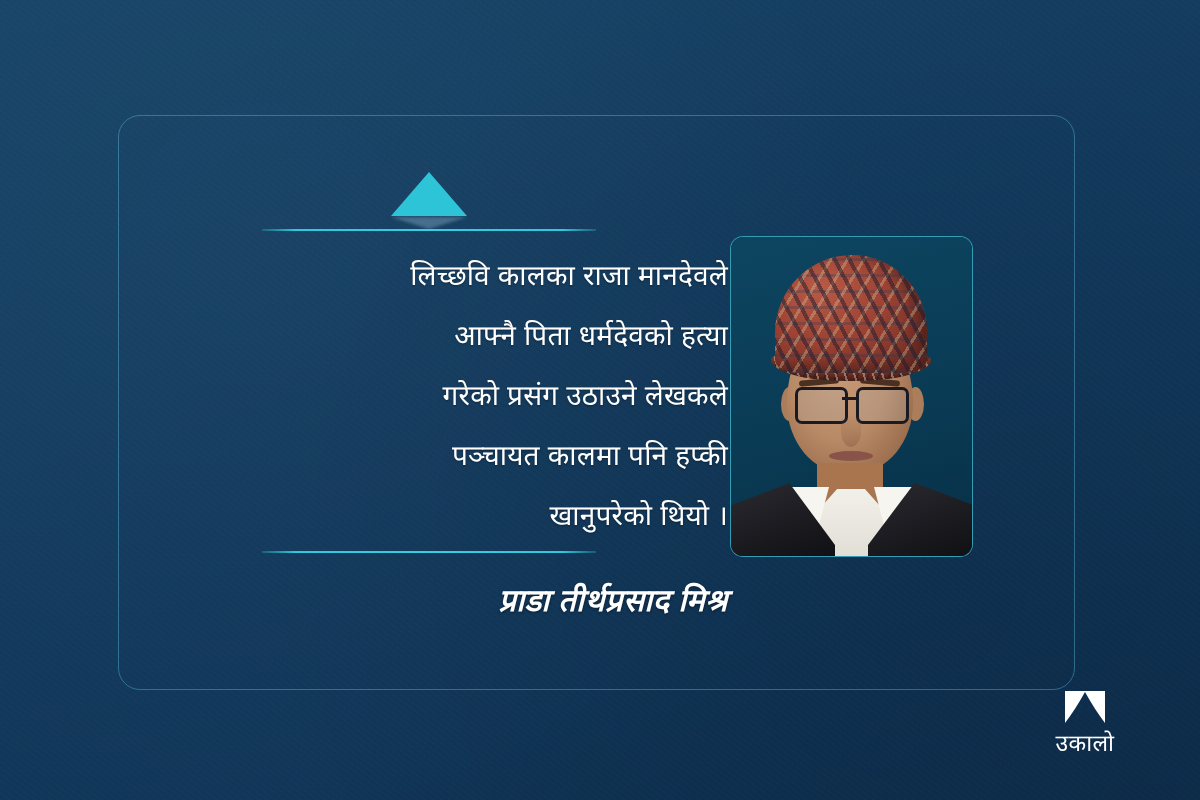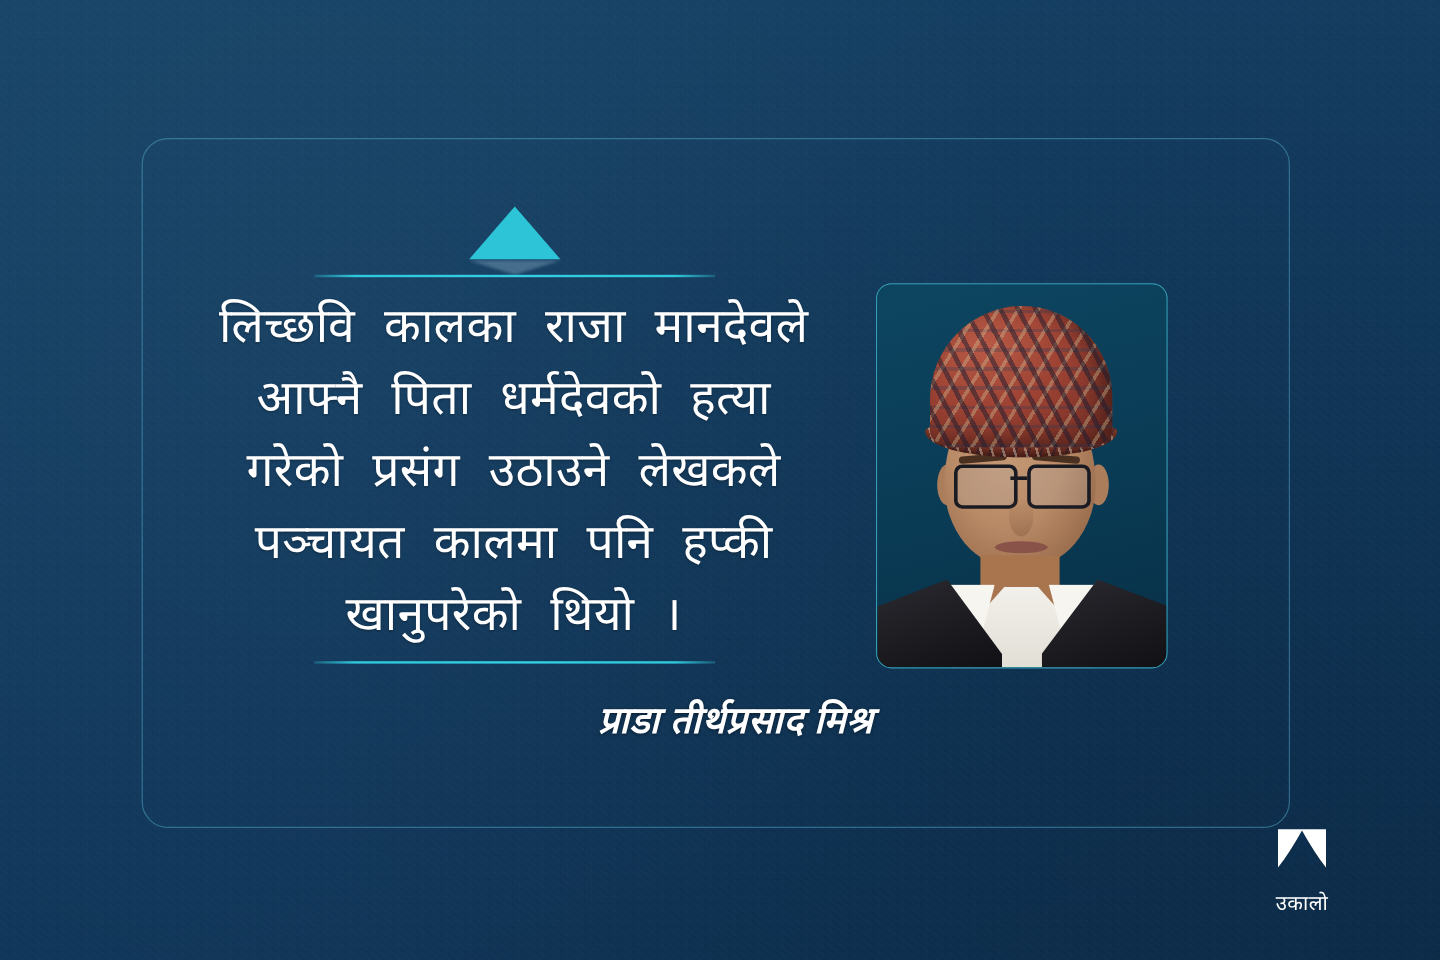--- a/index.html
+++ b/index.html
@@ -88,24 +88,24 @@
   }
   #divider-top    { top: 229px; }
   #divider-bottom { top: 551px; }
 
   
   #quote-text {
     position: absolute;
     left: 128px;
     top: 246px;
     width: 600px;
-    text-align: center;
+    text-align: right;
     color: #ffffff;
-    font-family: Liberation Mono, monospace;
-    font-size: 40px;
+    font-family: Liberation Sans, sans-serif;
+    font-size: 28px;
     line-height: 60px;
     letter-spacing: .2px;
     text-shadow: 0 1px 2px rgba(0,0,0,0.35);
     white-space: pre-line;
   }
 
   
   #attribution-name {
     position: absolute;
     left: 128px;
@@ -257,24 +257,24 @@
   #ukalo-logo {
     position: absolute;
     left: 1054px;
     top: 690px;
     width: 62px;
     text-align: center;
   }
   #ukalo-logo-mark { display: block; }
   #ukalo-logo-text {
     display: block;
-    margin-top: 16px;
+    margin-top: 2px;
     color: #ffffff;
     font-family: Liberation Mono, monospace;
-    font-size: 17px;
+    font-size: 23px;
     letter-spacing: .4px;
   }
 </style>
 </head>
 <body>
 
 <div id="quote-card-canvas">
 
   <div id="background-texture"></div>
 

